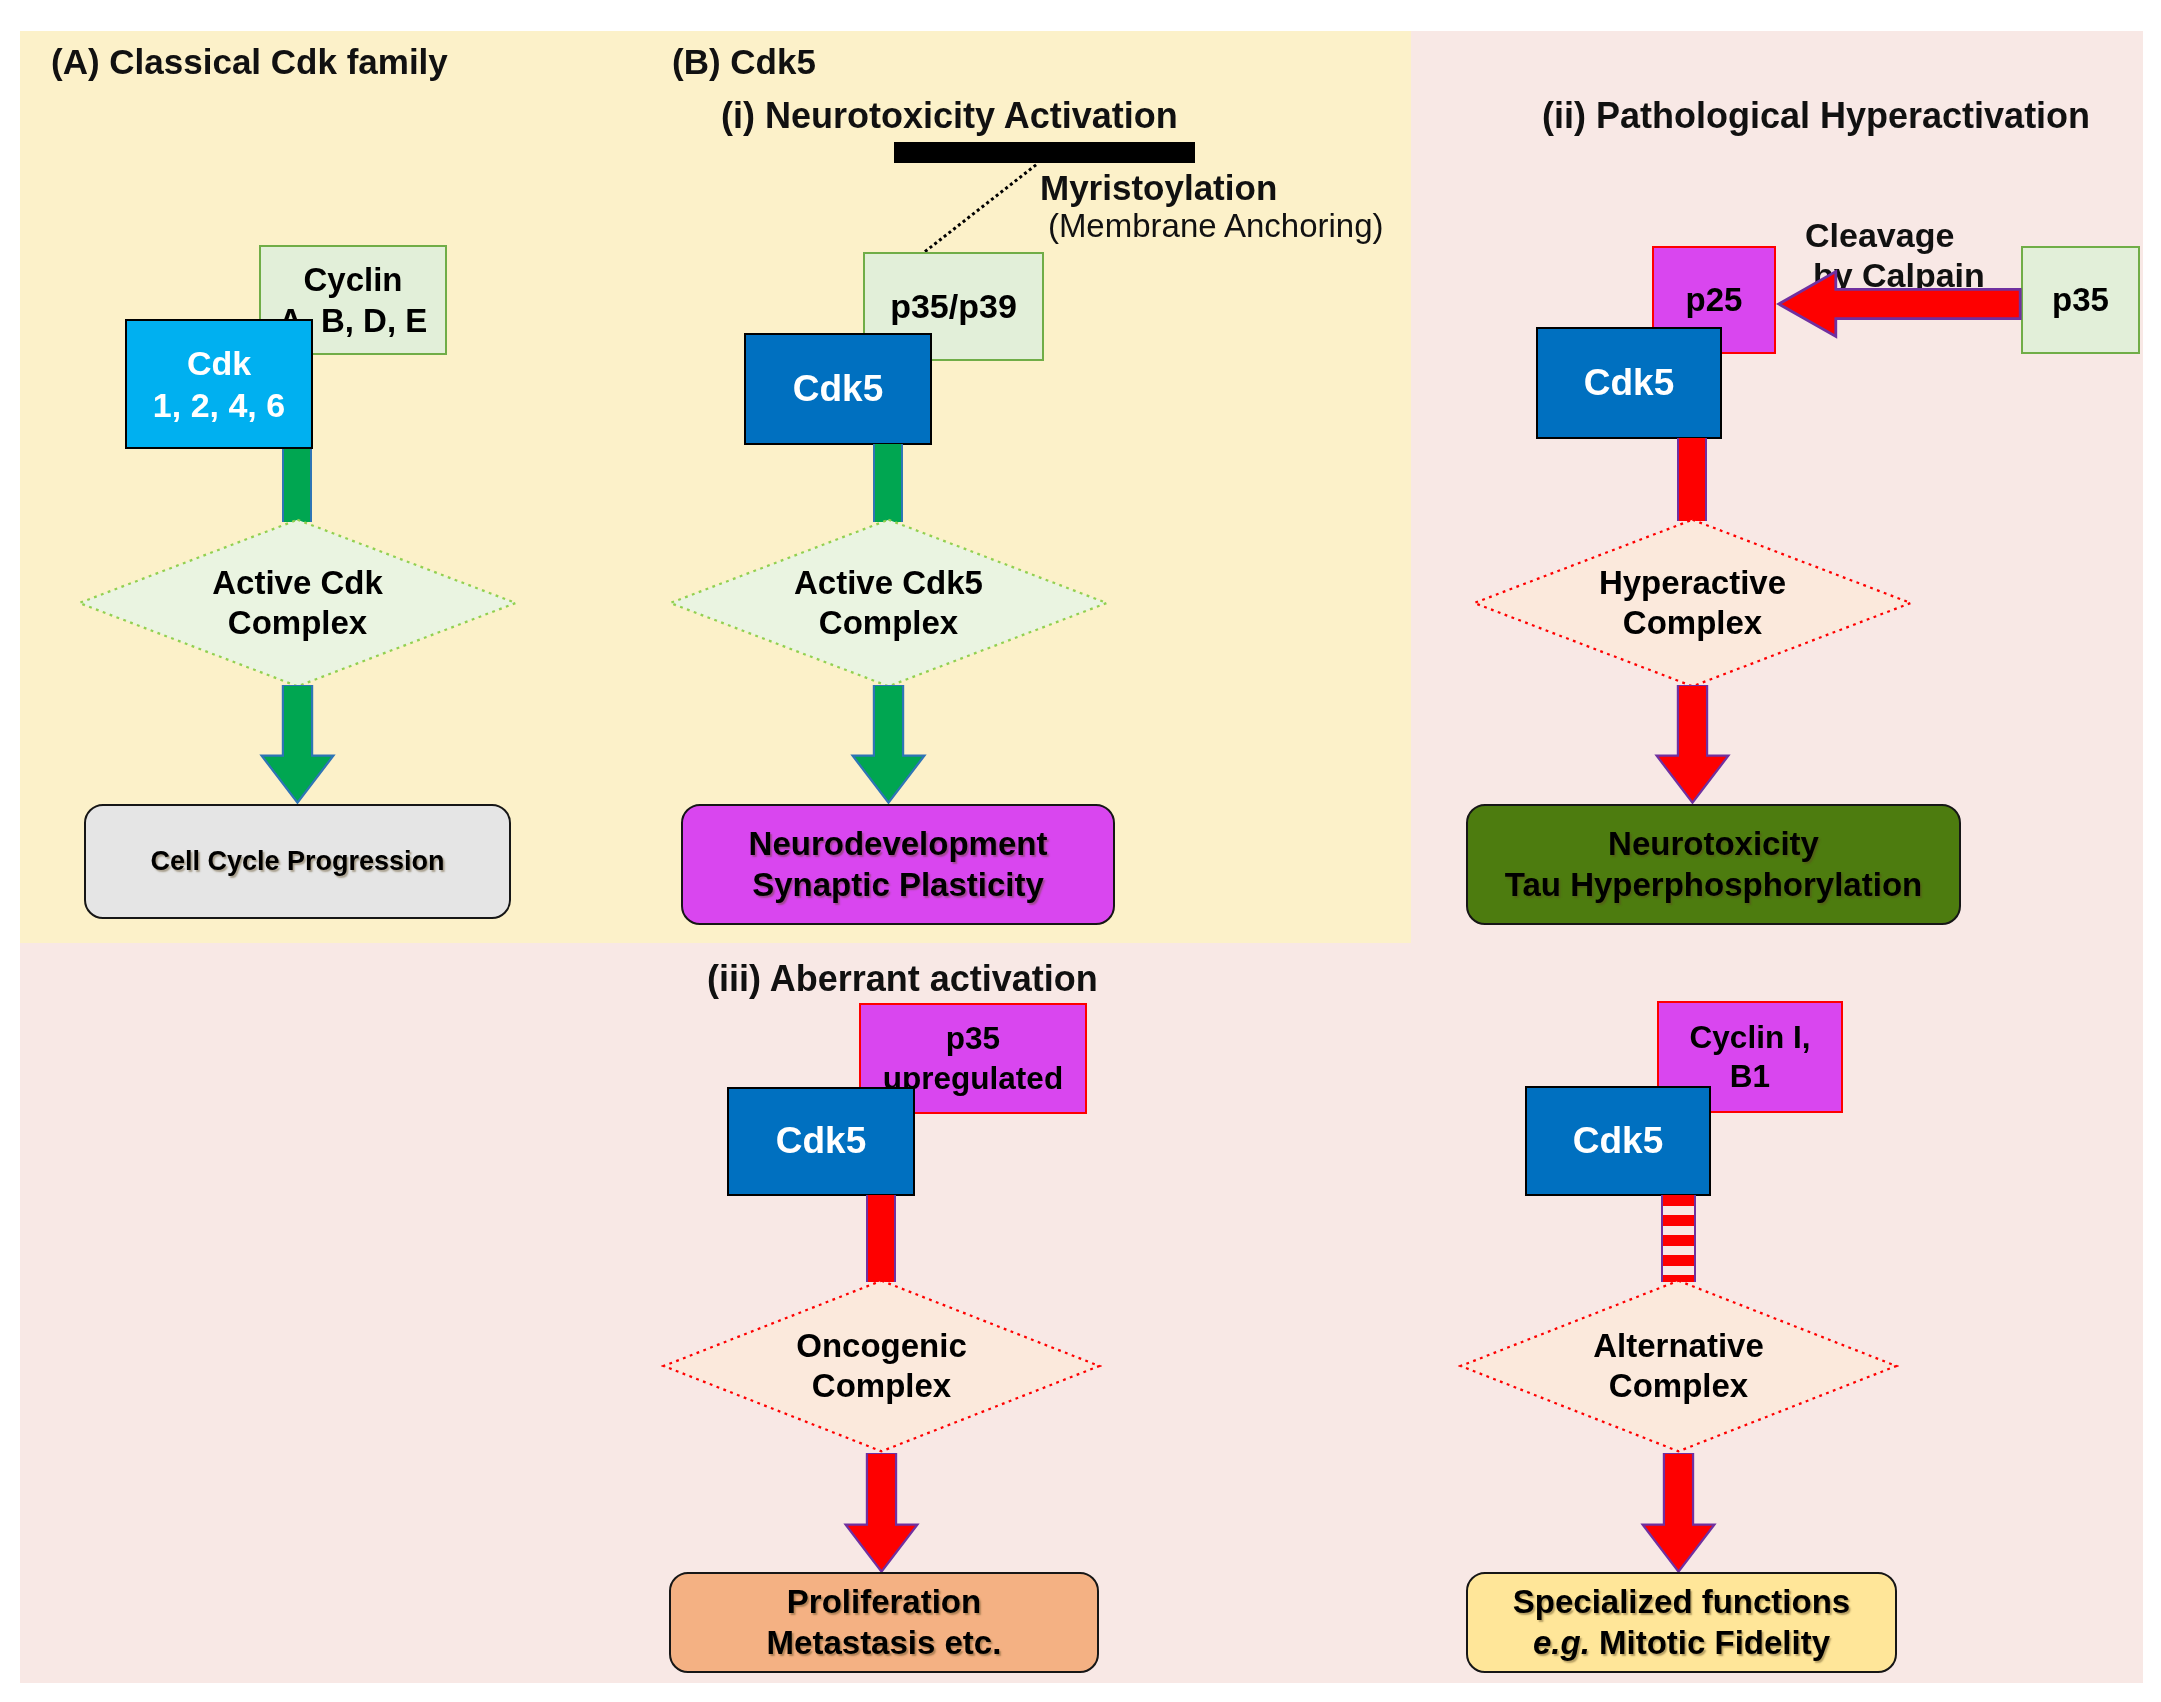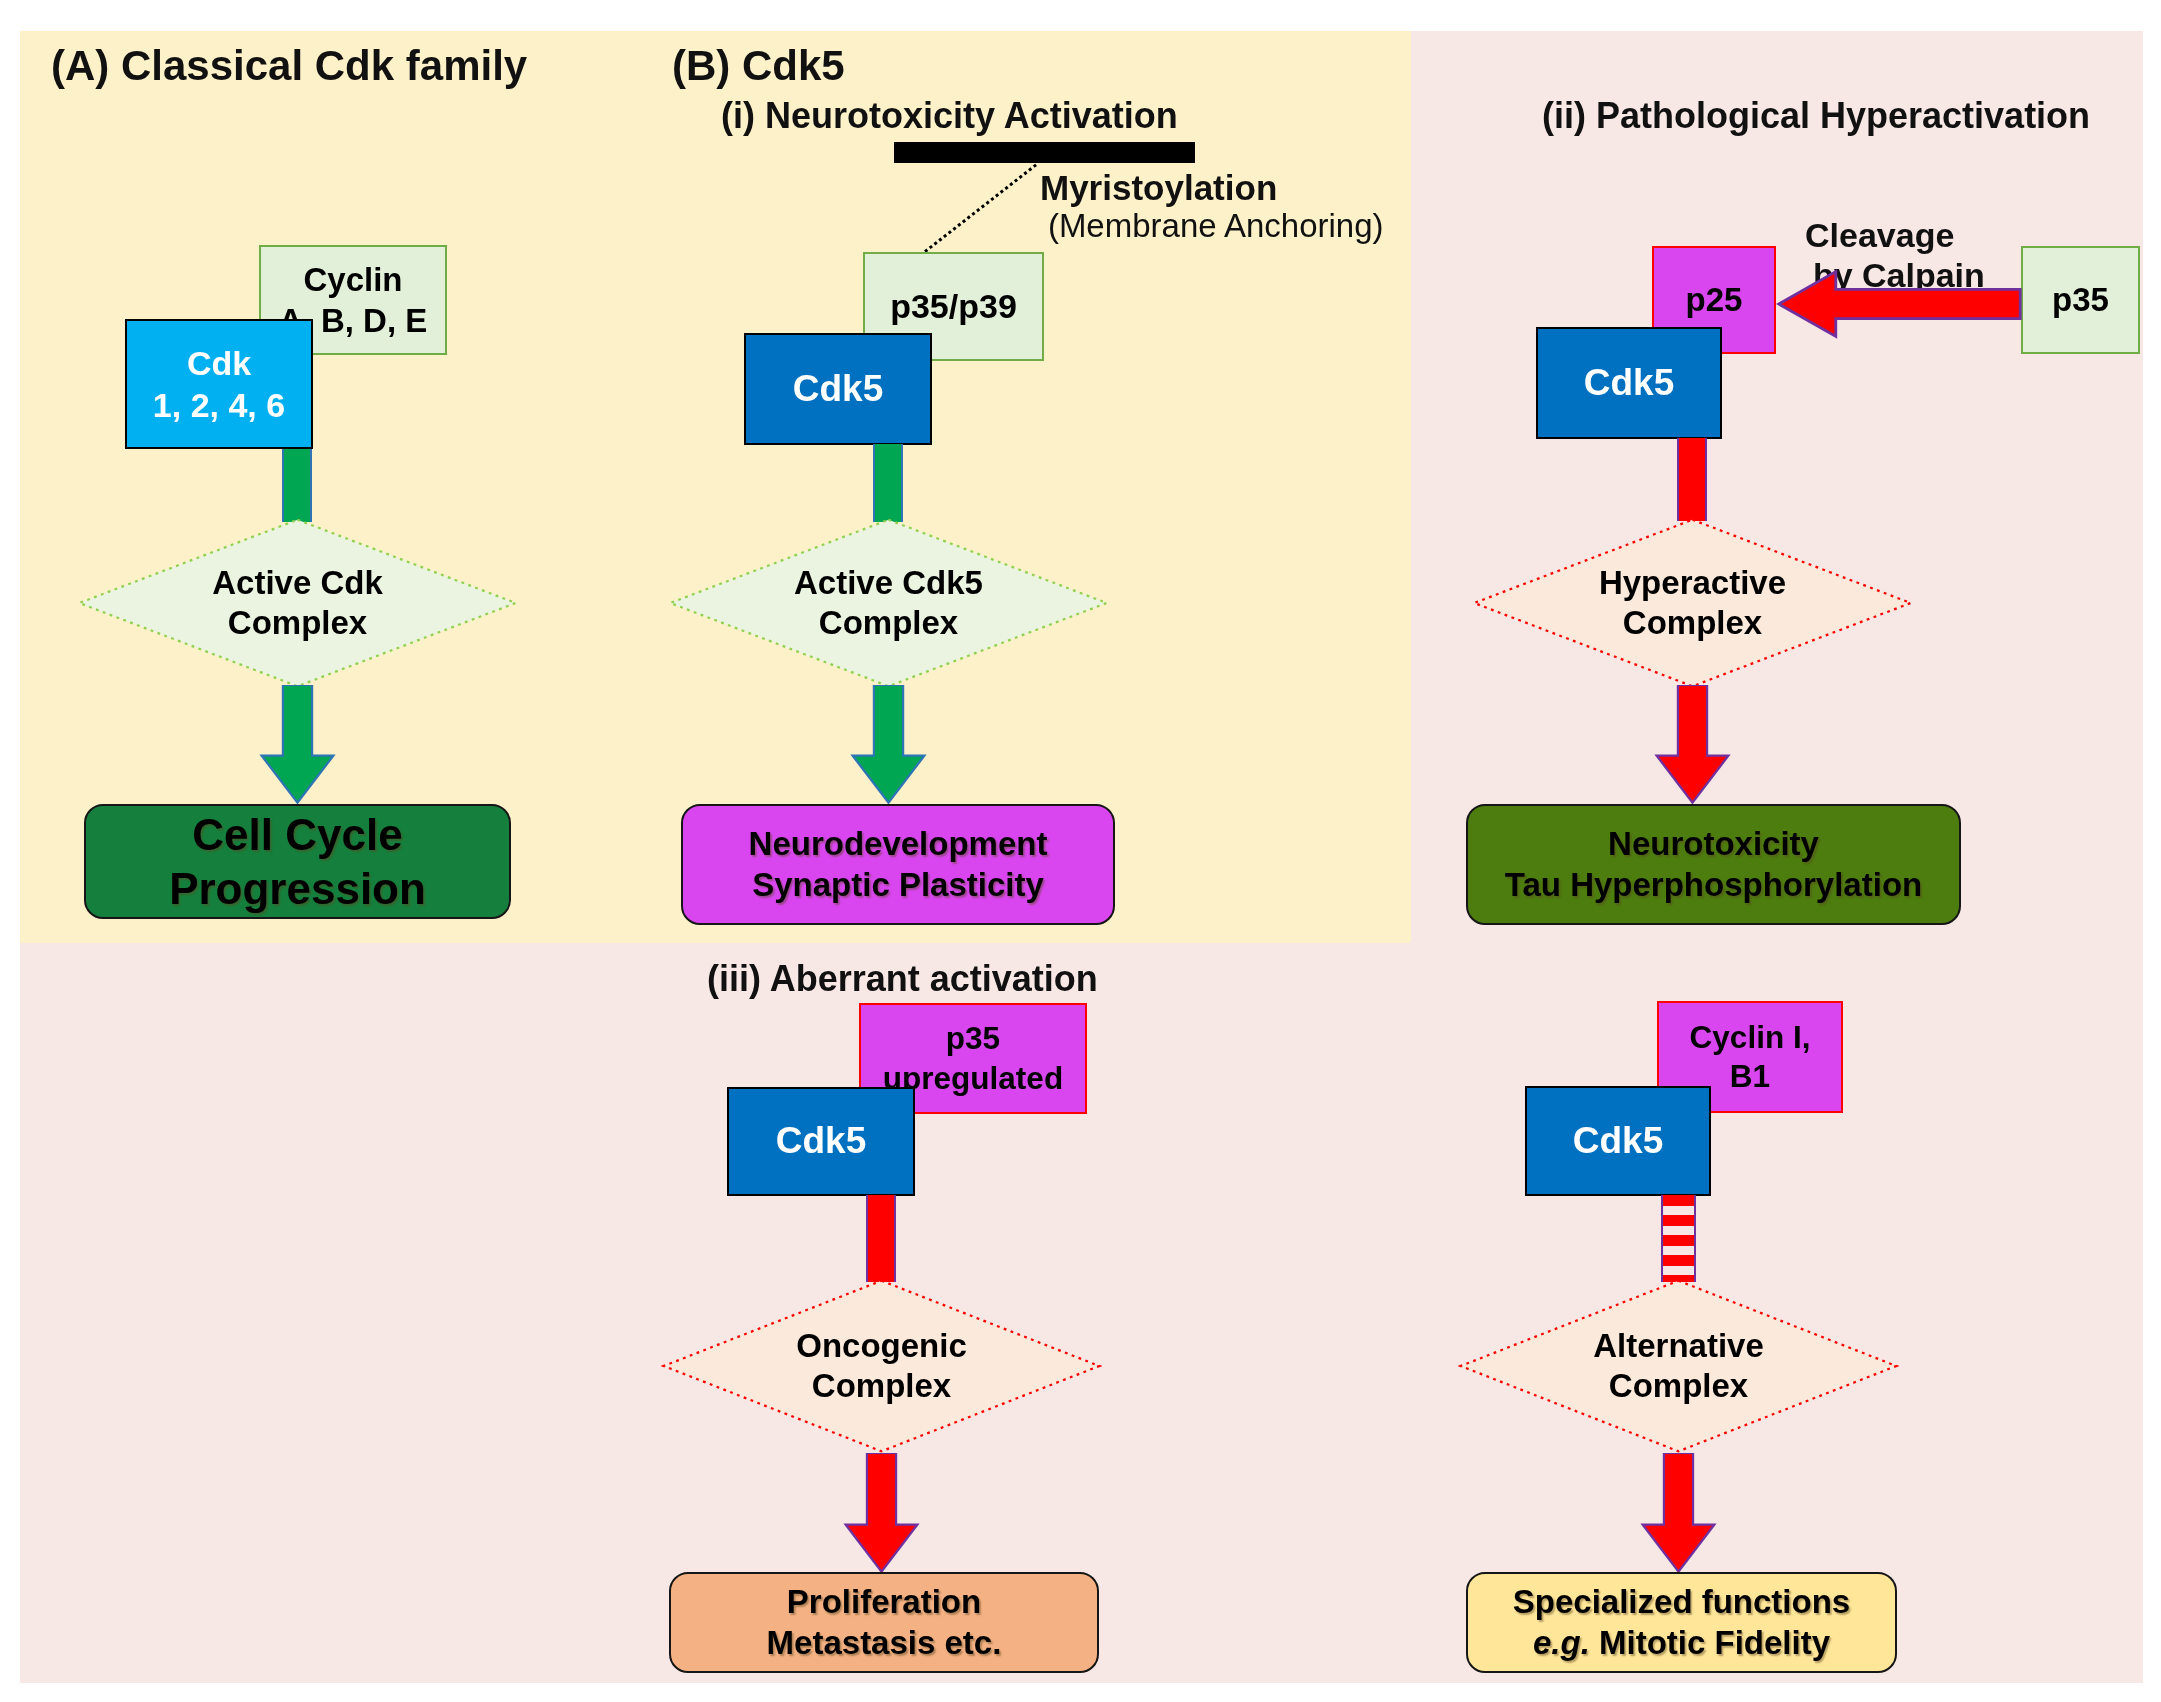--- a/index.html
+++ b/index.html
@@ -3,35 +3,35 @@
 <meta charset="utf-8">
 <style>
   html,body{margin:0;padding:0;background:#ffffff;}
   .canvas{
     position:relative;width:2161px;height:1703px;background:#ffffff;overflow:hidden;
     font-family:"Liberation Sans", sans-serif;color:#111;
   }
   .abs{position:absolute;box-sizing:border-box;}
   .bg-yellow{background:#FCF1C9;}
   .bg-pink{background:#F8E8E5;}
-  .title{font-weight:bold;font-size:42px;line-height:1.05;white-space:nowrap;}
+  .title{font-weight:bold;font-size:35px;line-height:1.05;white-space:nowrap;}
   .subtitle{font-weight:bold;font-size:36px;line-height:1.05;white-space:nowrap;}
   .box{
     display:flex;flex-direction:column;align-items:center;justify-content:center;
     text-align:center;font-weight:bold;line-height:1.25;
   }
   .green-box{background:#E2EFD9;border:2.2px solid #70AD47;color:#000;font-size:33px;}
   .cyan-box{background:#00B0F0;border:2.8px solid #000;color:#fff;font-size:34px;}
   .cdk5-box{background:#0070C0;border:2.8px solid #000;color:#fff;font-size:37px;}
   .red-box{background:#d946ef;border:2.8px solid #FE0000;color:#000;font-size:31.5px;}
   .outcome{
     border:2.8px solid #161616;border-radius:19px;color:#000;font-size:34px;line-height:1.22;
     text-shadow:1.7px 1.7px 1.7px rgba(90,70,30,0.45);
   }
-  .outc-a{background:#15803d;font-size:44px;justify-content:center;}
+  .outc-a{background:#e5e5e5;font-size:27px;justify-content:center;}
   .outc-bi{background:#d946ef;}
   .outc-bii{background:#4d7c0f;}
   .outc-biii{background:#F4B183;}
   .outc-biv{background:#FFE699;}
   .diamond{display:flex;align-items:center;justify-content:center;}
   .diamond svg{position:absolute;left:0;top:0;width:100%;height:100%;}
   .dlabel{
     position:relative;z-index:2;text-align:center;font-weight:bold;font-size:33px;line-height:1.22;color:#000;
   }
   .stub-green{background:#00A651;border-left:2.2px solid #2E75B6;border-right:2.2px solid #2E75B6;}

